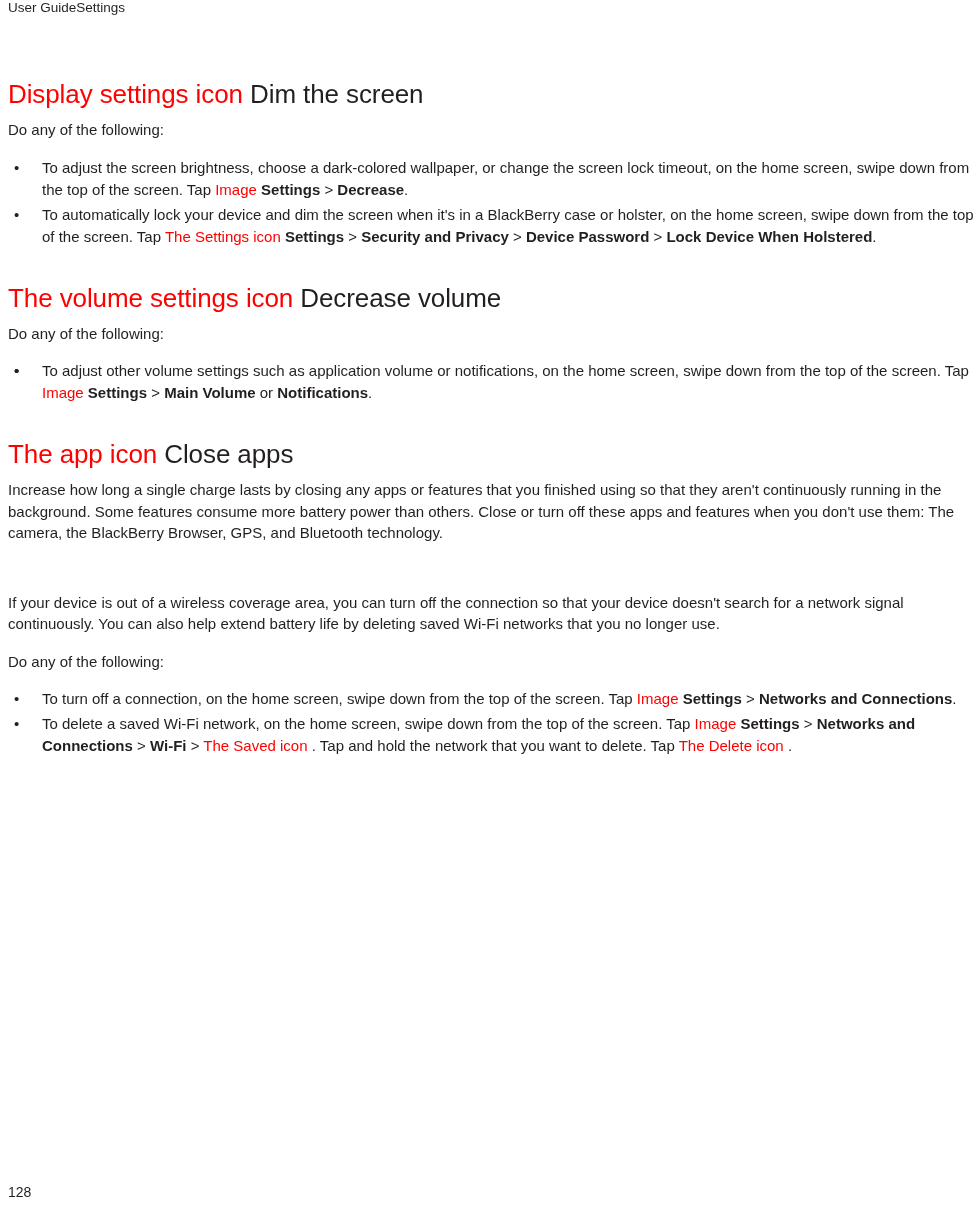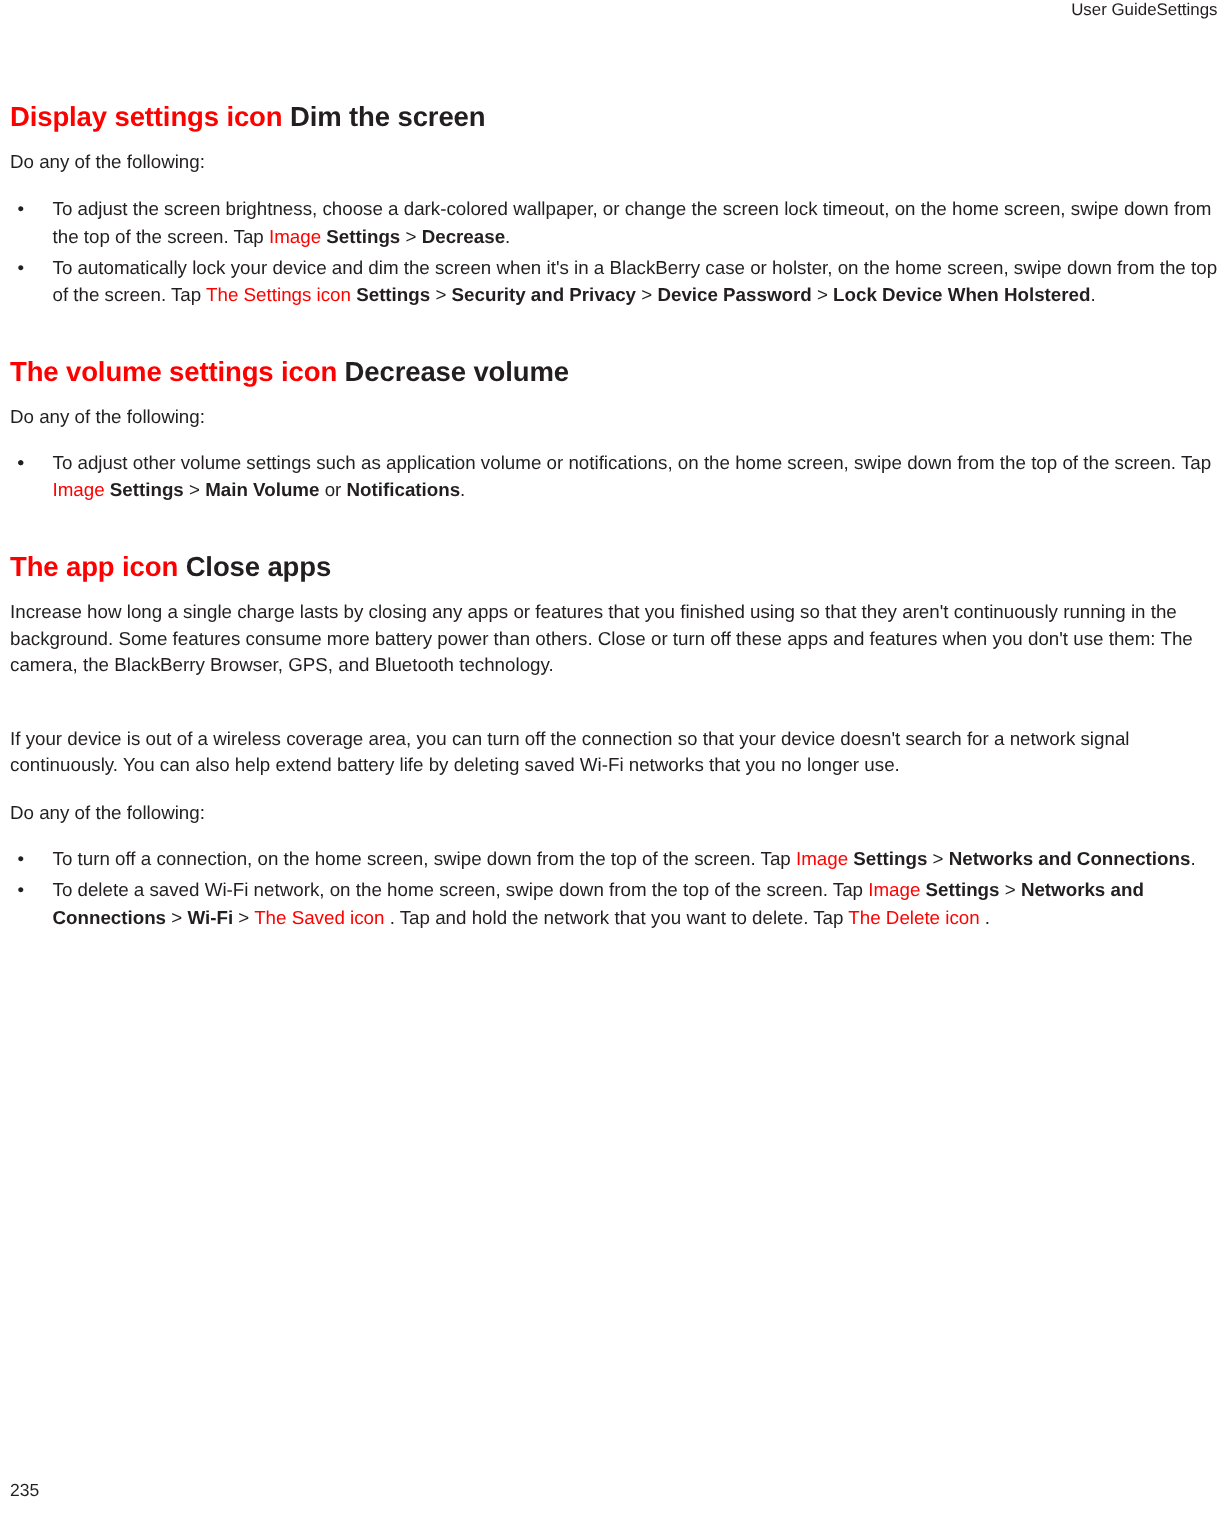--- a/index.html
+++ b/index.html
@@ -25,21 +25,21 @@
   }
 
   
   .running-header {
     position: absolute;
     top: 0px;
     left: 8px;
     right: 6px;
     height: 20px;
     display: flex;
-    justify-content: flex-end;
+    justify-content: flex-start;
     align-items: flex-start;
     font-size: 13.5px;
     line-height: 16px;
     color: #231f20;
   }
   .running-header .hdr-left  { text-align: left; }
   .running-header .hdr-right { text-align: right; }
 
   
   .content {
@@ -49,42 +49,42 @@
     width: 968px;
   }
 
   
   .section { margin: 0 0 0 0; }
   .sec-gap { height: 34px; }
 
   h2.heading {
     margin: 0 0 9px 0;
     padding: 0;
-    font-size: 22px;
+    font-size: 26px;
     line-height: 32px;
-    font-weight: bold;
+    font-weight: normal;
     letter-spacing: -0.1px;
     color: #231f20;
   }
   h2.heading .icon-ref {
     color: #ff0000;
   }
   h2.heading .heading-text {
     color: #231f20;
   }
 
   
   p.para {
     margin: 0 0 16px 0;
     padding: 0;
     font-size: 15px;
     line-height: 21.5px;
     color: #231f20;
   }
-  p.para:last-child { margin-bottom: 3px; }
+  p.para:last-child { margin-bottom: 14px; }
 
   
   ul.bullets {
     list-style: none;
     margin: 0;
     padding: 0;
   }
   ul.bullets > li {
     position: relative;
     margin: 0 0 3px 0;
@@ -155,15 +155,15 @@
       <div class="section">
         <p class="para">If your device is out of a wireless coverage area, you can turn off the connection so that your device doesn't search for a network signal continuously. You can also help extend battery life by deleting saved Wi-Fi networks that you no longer use.</p>
         <p class="para">Do any of the following:</p>
         <ul class="bullets">
           <li><span class="bullet-dot">•</span><span>To turn off a connection, on the home screen, swipe down from the top of the screen. Tap </span><span class="rd"> Image </span><span class="b"> Settings</span><span> &gt; </span><span class="b">Networks and Connections</span><span>.</span></li>
           <li><span class="bullet-dot">•</span><span>To delete a saved Wi-Fi network, on the home screen, swipe down from the top of the screen. Tap </span><span class="rd"> Image </span><span class="b">Settings</span><span> &gt; </span><span class="b">Networks and Connections</span><span> &gt; </span><span class="b">Wi-Fi</span><span> &gt; </span><span class="rd"> The Saved icon </span><span>. Tap and hold the network that you want to delete. Tap </span><span class="rd"> The Delete icon </span><span>.</span></li>
         </ul>
       </div>
     </div>
 
-  <div class="page-number">235</div>
+  <div class="page-number">128</div>
 
 </div>
 
 </body></html>

